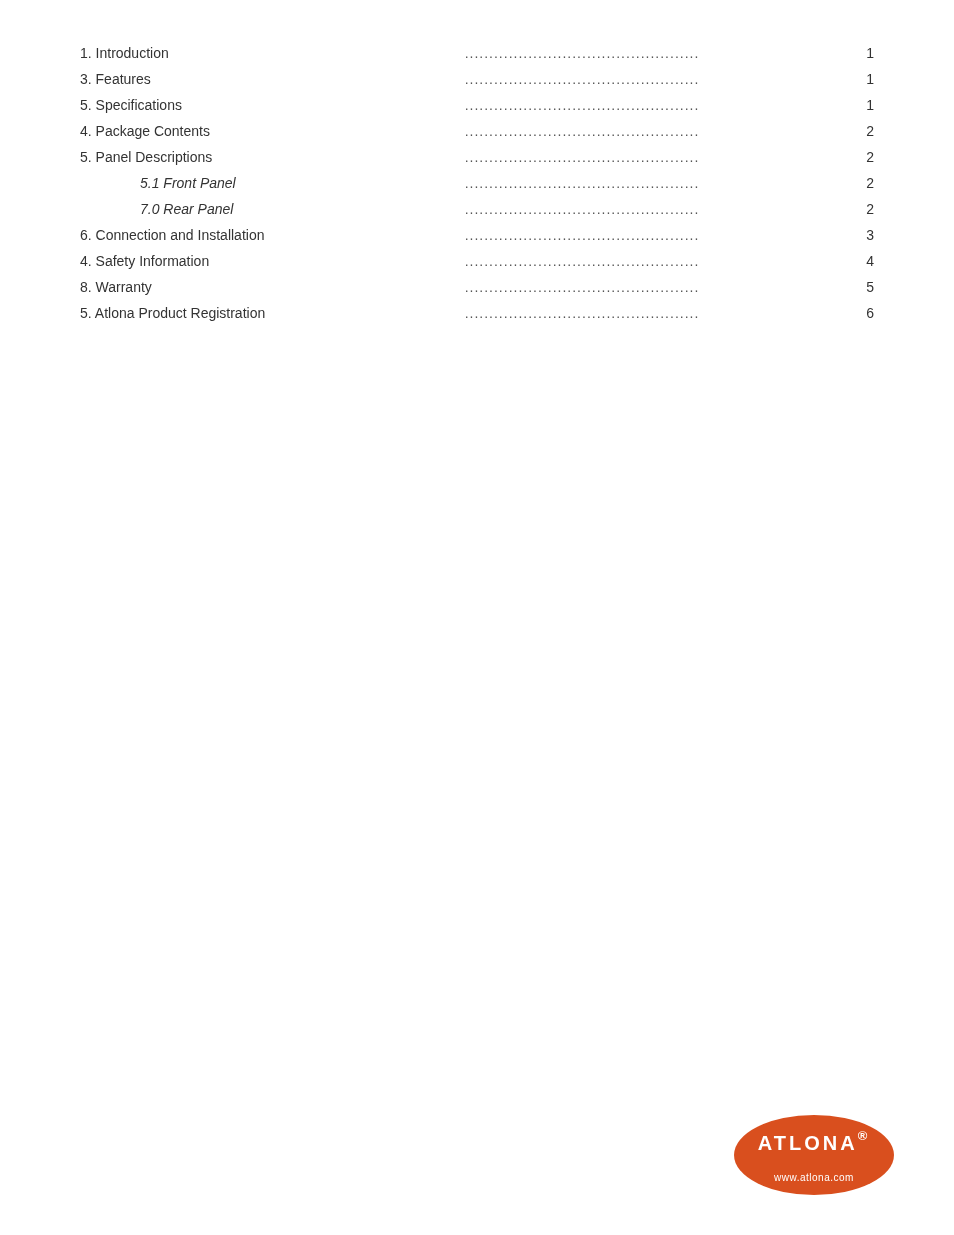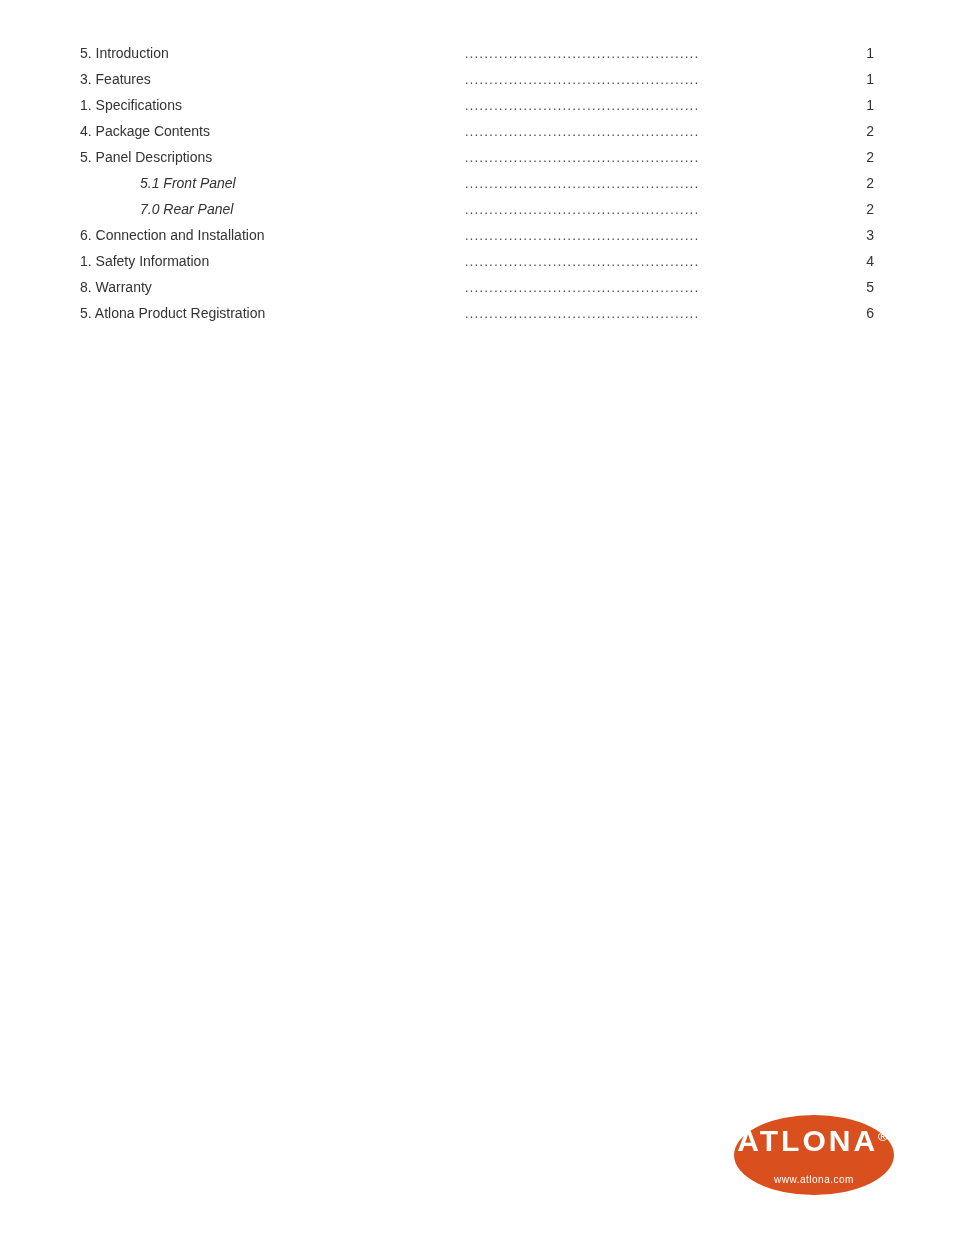--- a/index.html
+++ b/index.html
@@ -105,31 +105,31 @@
   </style>
 </head>
 <body>
 
 <div class="page-container">
 
 
   <div id="toc-list">
 
   <div class="toc-row">
-        <span class="entry-label">5. Introduction</span>
+        <span class="entry-label">1. Introduction</span>
         <span class="entry-dots">................................................</span>
         <span class="entry-page">1</span>
       </div>
       <div class="toc-row">
         <span class="entry-label">3. Features</span>
         <span class="entry-dots">................................................</span>
         <span class="entry-page">1</span>
       </div>
       <div class="toc-row">
-        <span class="entry-label">1. Specifications</span>
+        <span class="entry-label">5. Specifications</span>
         <span class="entry-dots">................................................</span>
         <span class="entry-page">1</span>
       </div>
       <div class="toc-row">
         <span class="entry-label">4. Package Contents</span>
         <span class="entry-dots">................................................</span>
         <span class="entry-page">2</span>
       </div>
       <div class="toc-row">
         <span class="entry-label">5. Panel Descriptions</span>
@@ -145,38 +145,38 @@
         <span class="entry-label indented">7.0 Rear Panel</span>
         <span class="entry-dots">................................................</span>
         <span class="entry-page">2</span>
       </div>
       <div class="toc-row">
         <span class="entry-label">6. Connection and Installation</span>
         <span class="entry-dots">................................................</span>
         <span class="entry-page">3</span>
       </div>
       <div class="toc-row">
-        <span class="entry-label">1. Safety Information</span>
+        <span class="entry-label">4. Safety Information</span>
         <span class="entry-dots">................................................</span>
         <span class="entry-page">4</span>
       </div>
       <div class="toc-row">
         <span class="entry-label">8. Warranty</span>
         <span class="entry-dots">................................................</span>
         <span class="entry-page">5</span>
       </div>
       <div class="toc-row">
         <span class="entry-label">5. Atlona Product Registration</span>
         <span class="entry-dots">................................................</span>
         <span class="entry-page">6</span>
       </div>
     </div>
 
   <div class="atlona-logo">
     <div class="logo-circle">
       <div style="color:#fff;font-size:26px;font-weight:bold;letter-spacing:3px;line-height:1;">
-        <span style="color:#fff;font-family:Arial,sans-serif;font-weight:bold;font-size:30px;letter-spacing:3px;">ATLONA</span><span style="font-size:13px;vertical-align:super;color:#fff;">®</span>
+        <span style="color:#fff;font-family:Arial,sans-serif;font-weight:bold;font-size:20px;letter-spacing:3px;">ATLONA</span><span style="font-size:13px;vertical-align:super;color:#fff;">®</span>
       </div>
       <div class="logo-url">www.atlona.com</div>
     </div>
   </div>
 
 </div>
 
 </body></html>

